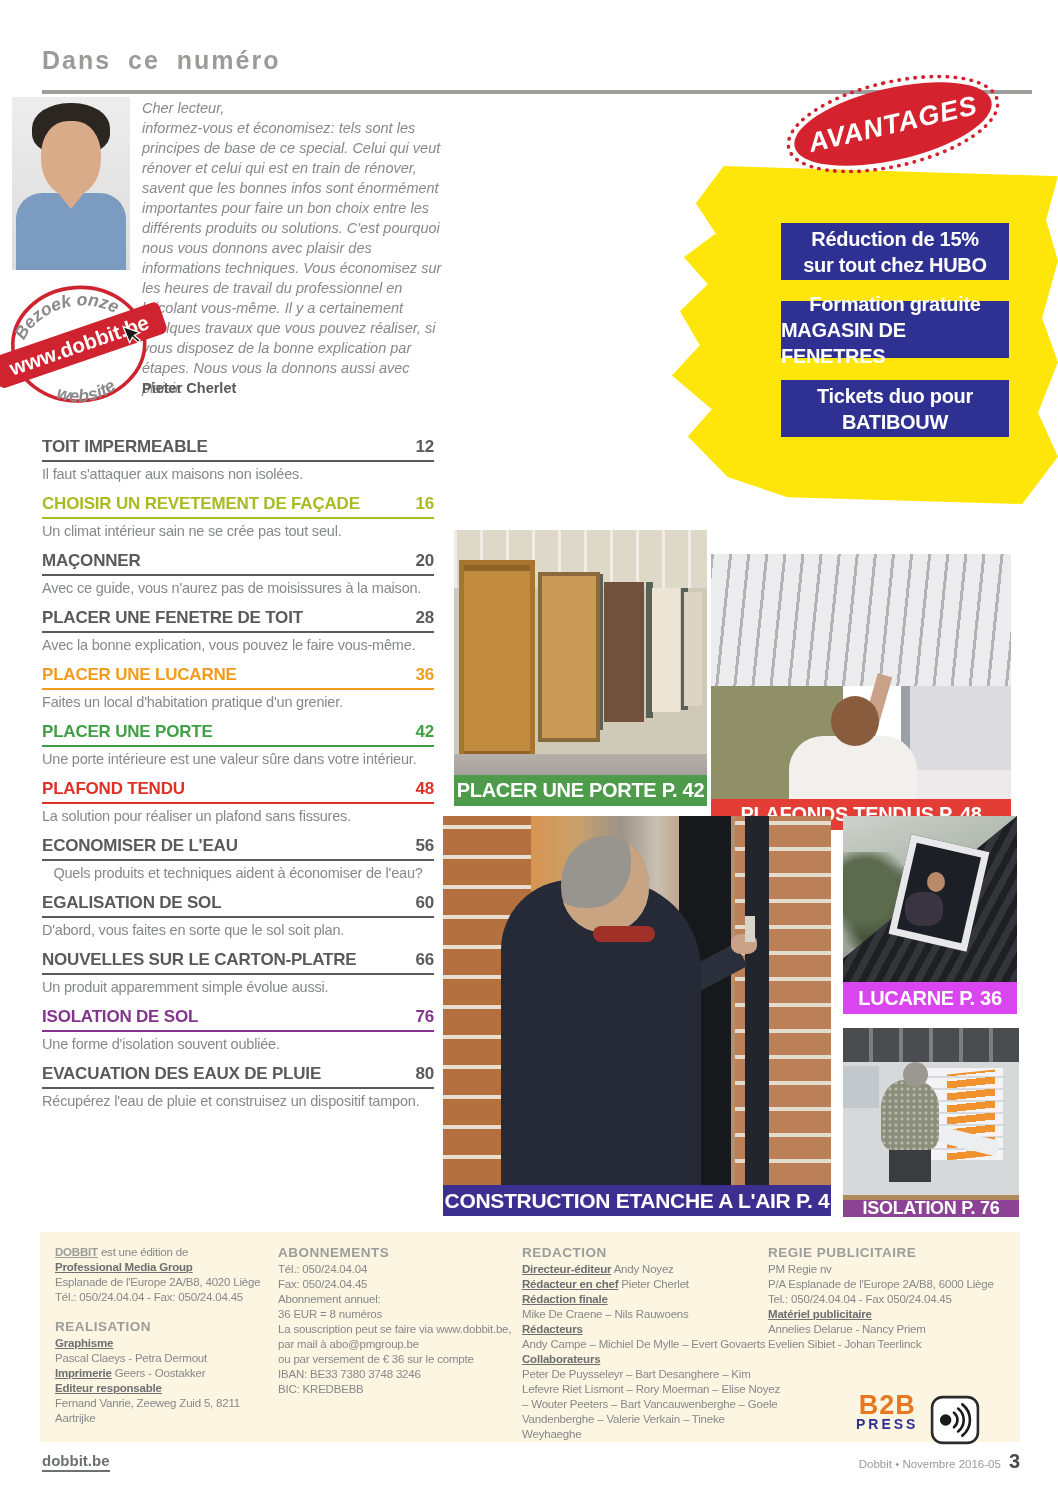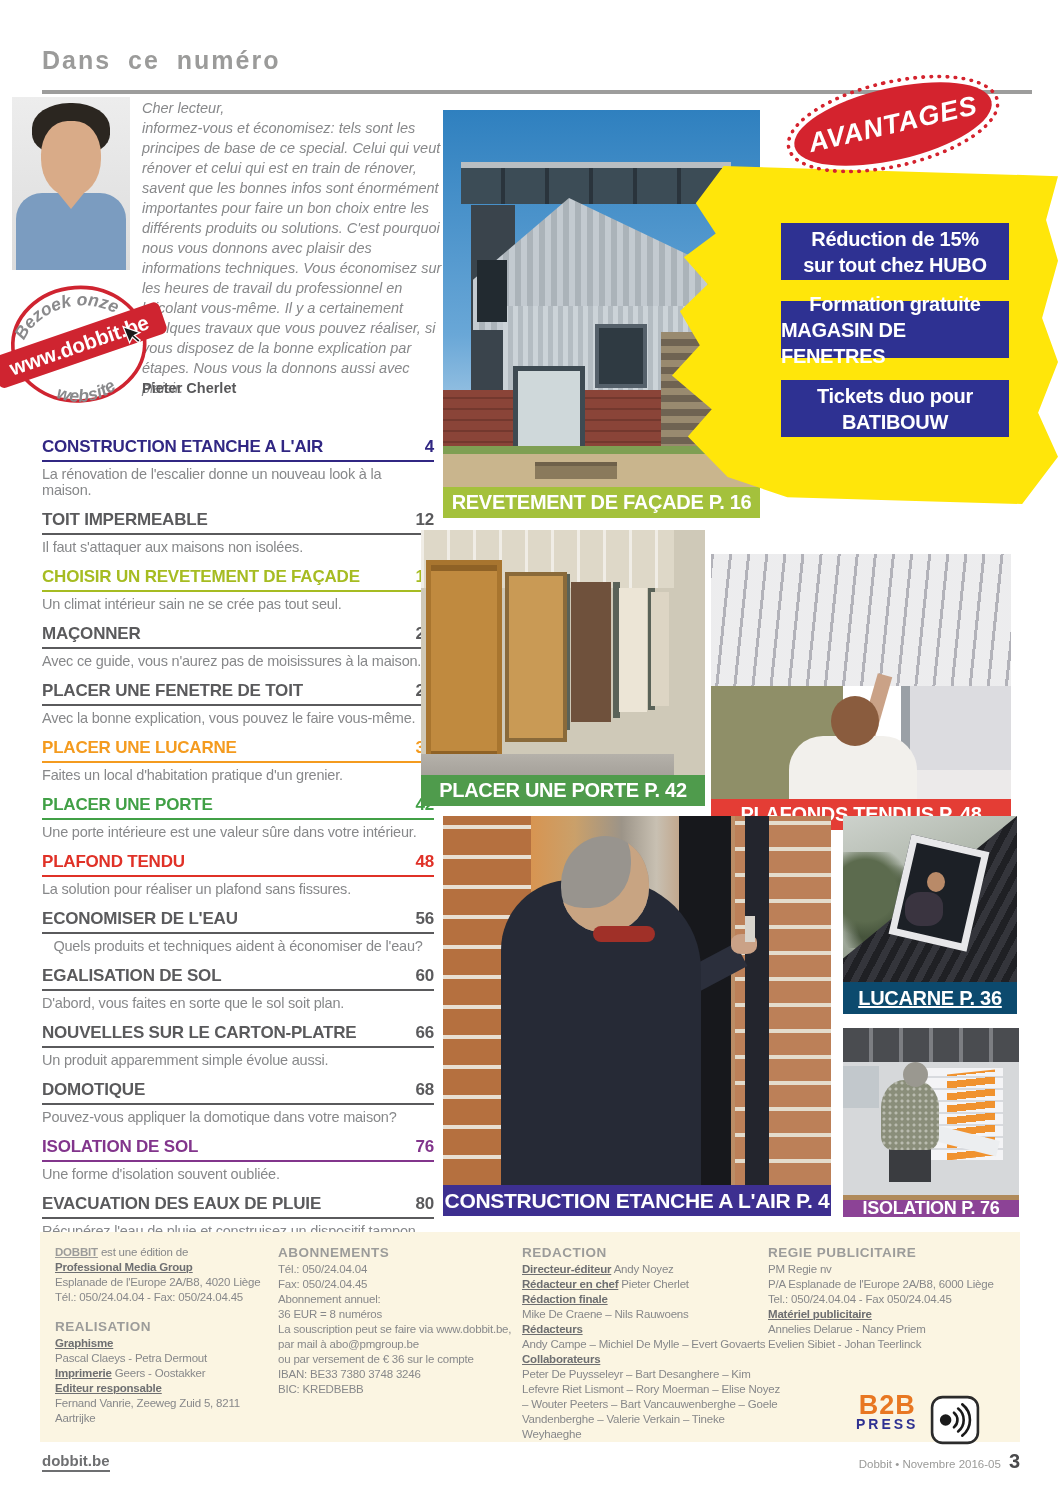--- a/index.html
+++ b/index.html
@@ -52,21 +52,21 @@
   .f-wall{left:60px;top:196px;width:257px;height:86px;background:repeating-linear-gradient(90deg,#ccd3d8 0 5px,#b4bcc2 5px 10px);}
   .f-darkwin{left:34px;top:150px;width:30px;height:62px;background:#222a30;}
   .f-window{left:152px;top:214px;width:44px;height:56px;background:#2f3a42;border:4px solid #55606a;}
   .f-brick{left:0;top:280px;width:317px;height:62px;background:repeating-linear-gradient(0deg,#8a4438 0 9px,#73382e 9px 11px);}
   .f-door{left:70px;top:256px;width:62px;height:86px;background:#cfd8da;border:5px solid #3e4a52;}
   .f-grass{left:0;top:336px;width:317px;height:9px;background:#7f9f53;}
   .f-ground{left:0;top:344px;width:317px;height:33px;background:#c9b58d;}
   .f-fence{left:218px;top:222px;width:96px;height:126px;background:repeating-linear-gradient(0deg,#6f6352 0 7px,#998a6f 7px 14px);}
   .f-bench{left:92px;top:352px;width:82px;height:13px;background:#8a7a5c;border-top:4px solid #6f614a;}
 
-  #photo-porte{left:421px;top:530px;width:284px;height:276px;z-index:1;}
+  #photo-porte{left:454px;top:530px;width:253px;height:276px;z-index:1;}
   .p-bg{inset:0;background:#cfc9b8;}
   .p-ceil{left:0;top:0;width:253px;height:58px;background:#ded8c8 repeating-linear-gradient(90deg,rgba(255,255,255,.55) 0 3px,transparent 3px 26px);}
   .p-floor{left:0;bottom:0;width:253px;height:52px;background:linear-gradient(#b5b1aa,#8f8b84);}
   .p-post{width:7px;background:#5a6258;}
   .p-d1{left:5px;top:30px;width:66px;height:192px;background:#c08a3f;border:5px solid #a8752f;
         box-shadow:inset 0 26px 0 -20px #8f6226,inset 0 -60px 0 -54px #8f6226;}
   .p-d2{left:84px;top:42px;width:54px;height:162px;background:#c99a55;border:4px solid #8a6a3a;}
   .p-d3{left:150px;top:52px;width:40px;height:140px;background:#6f513c;}
   .p-d4{left:198px;top:58px;width:28px;height:124px;background:#ece5d6;}
   .p-d5{left:230px;top:62px;width:18px;height:114px;background:#ddd5c4;}
@@ -188,27 +188,20 @@
       <text font-size="17" font-weight="bold" font-style="italic" fill="#8a8a8c" font-family="Liberation Sans, DejaVu Sans, sans-serif">
         <textPath href="#arcBot" startOffset="22%">website</textPath>
       </text>
       <g transform="translate(116,48) rotate(-18)">
         <path d="M0,0 L0,17 L4.5,13 L8,20 L10.5,18.5 L7,12 L13,11.5 Z" fill="#1a1a1a" stroke="#ffffff" stroke-width="1.2"></path>
       </g>
     </svg>
   </div>
 
   <div class="abs toc">
-    <div class="toc-entry" style="color: rgb(49, 39, 131);">
-      <div class="toc-row">
-        <span>CONSTRUCTION ETANCHE A L'AIR</span>
-        <span>4</span>
-        </div>
-      <div class="toc-desc">La rénovation de l'escalier donne un nouveau look à la maison.</div>
-    </div>
     <div class="toc-entry" style="color: rgb(90, 90, 92);">
       <div class="toc-row">
         <span>TOIT IMPERMEABLE</span>
         <span>12</span>
         </div>
       <div class="toc-desc">Il faut s'attaquer aux maisons non isolées.</div>
     </div>
     <div class="toc-entry" style="color: rgb(166, 188, 34);">
       <div class="toc-row">
         <span>CHOISIR UN REVETEMENT DE FAÇADE</span>
@@ -265,59 +258,36 @@
         </div>
       <div class="toc-desc">D'abord, vous faites en sorte que le sol soit plan.</div>
     </div>
     <div class="toc-entry" style="color: rgb(90, 90, 92);">
       <div class="toc-row">
         <span>NOUVELLES SUR LE CARTON-PLATRE</span>
         <span>66</span>
         </div>
       <div class="toc-desc">Un produit apparemment simple évolue aussi.</div>
     </div>
-    <div class="toc-entry" style="color: rgb(90, 90, 92);">
-      <div class="toc-row">
-        <span>DOMOTIQUE</span>
-        <span>68</span>
-        </div>
-      <div class="toc-desc">Pouvez-vous appliquer la domotique dans votre maison?</div>
-    </div>
     <div class="toc-entry" style="color: rgb(130, 53, 140);">
       <div class="toc-row">
         <span>ISOLATION DE SOL</span>
         <span>76</span>
         </div>
       <div class="toc-desc">Une forme d'isolation souvent oubliée.</div>
     </div>
     <div class="toc-entry" style="color: rgb(90, 90, 92);">
       <div class="toc-row">
         <span>EVACUATION DES EAUX DE PLUIE</span>
         <span>80</span>
         </div>
       <div class="toc-desc">Récupérez l'eau de pluie et construisez un dispositif tampon.</div>
     </div>
   </div>
 
-  <div class="photo" id="photo-facade">
-    <div class="l f-sky"></div>
-    <div class="l f-dark"></div>
-    <div class="l f-clere"></div>
-    <div class="l f-roof"></div>
-    <div class="l f-wall"></div>
-    <div class="l f-darkwin"></div>
-    <div class="l f-window"></div>
-    <div class="l f-brick"></div>
-    <div class="l f-door"></div>
-    <div class="l f-fence"></div>
-    <div class="l f-grass"></div>
-    <div class="l f-ground"></div>
-    <div class="l f-bench"></div>
-    <div class="caption" style="background-color: rgb(164, 193, 60);">REVETEMENT DE FAÇADE P. 16</div>
-  </div>
 
   <div class="abs yellow-swash"></div>
   <div class="abs avantages-stamp" style="background-color: rgb(212, 35, 46);">
     <span class="avantages-label">AVANTAGES</span>
   </div>
   <div class="offer-box" id="offer-1" style="background-color: rgb(46, 49, 146);">
     <span>Réduction de 15%</span>
     <span>sur tout chez HUBO</span>
   </div>
   <div class="offer-box" id="offer-3" style="background-color: rgb(46, 49, 146);">
@@ -371,21 +341,21 @@
     <div class="caption cap-construction" style="background-color: rgb(61, 47, 144);">CONSTRUCTION ETANCHE A L'AIR P. 4</div>
   </div>
 
   <div class="photo" id="photo-lucarne">
     <div class="l lu-sky"></div>
     <div class="l lu-trees"></div>
     <div class="l lu-roof"></div>
     <div class="l lu-win"></div>
     <div class="l lu-face"></div>
     <div class="l lu-body"></div>
-    <div class="caption cap-lucarne" style="background-color: #0c4a6e; text-decoration: underline;">LUCARNE P. 36</div>
+    <div class="caption cap-lucarne" style="background-color: #d946ef;">LUCARNE P. 36</div>
   </div>
 
   <div class="photo" id="photo-isolation">
     <div class="l i-bg"></div>
     <div class="l i-roof"></div>
     <div class="l i-win"></div>
     <div class="l i-stack"></div>
     <div class="l i-tags"></div>
     <div class="l i-floor"></div>
     <div class="l i-board"></div>

